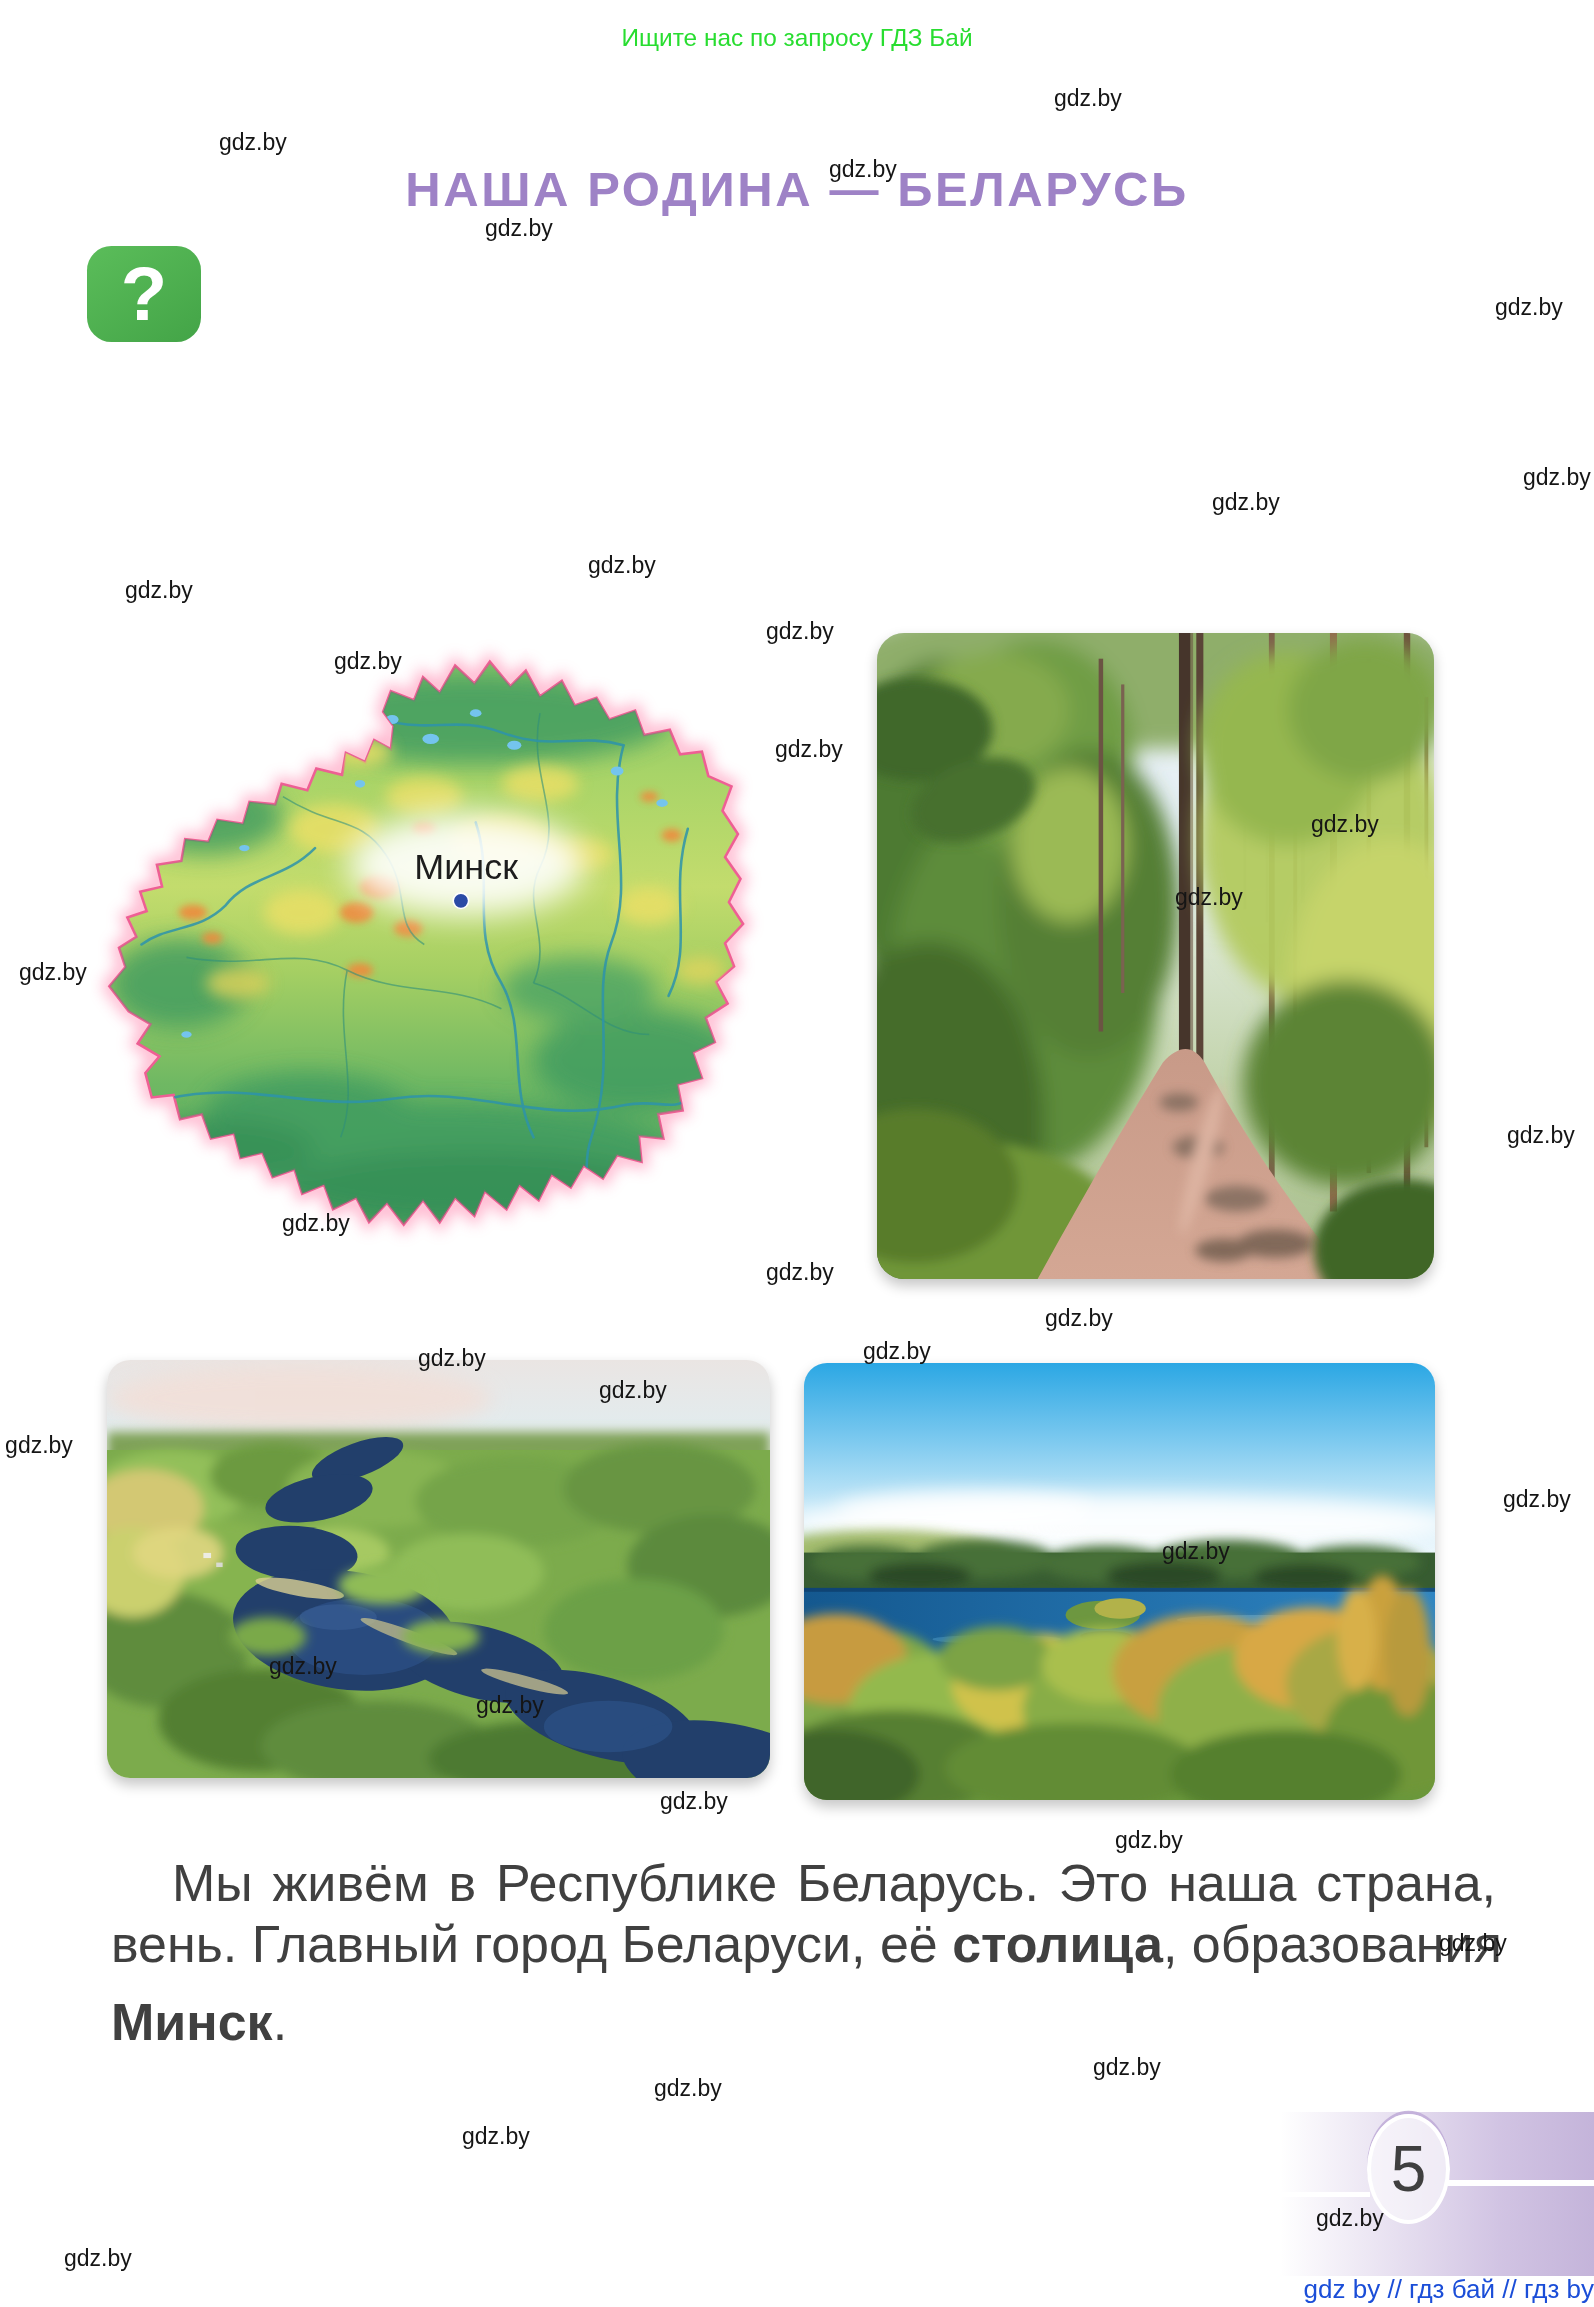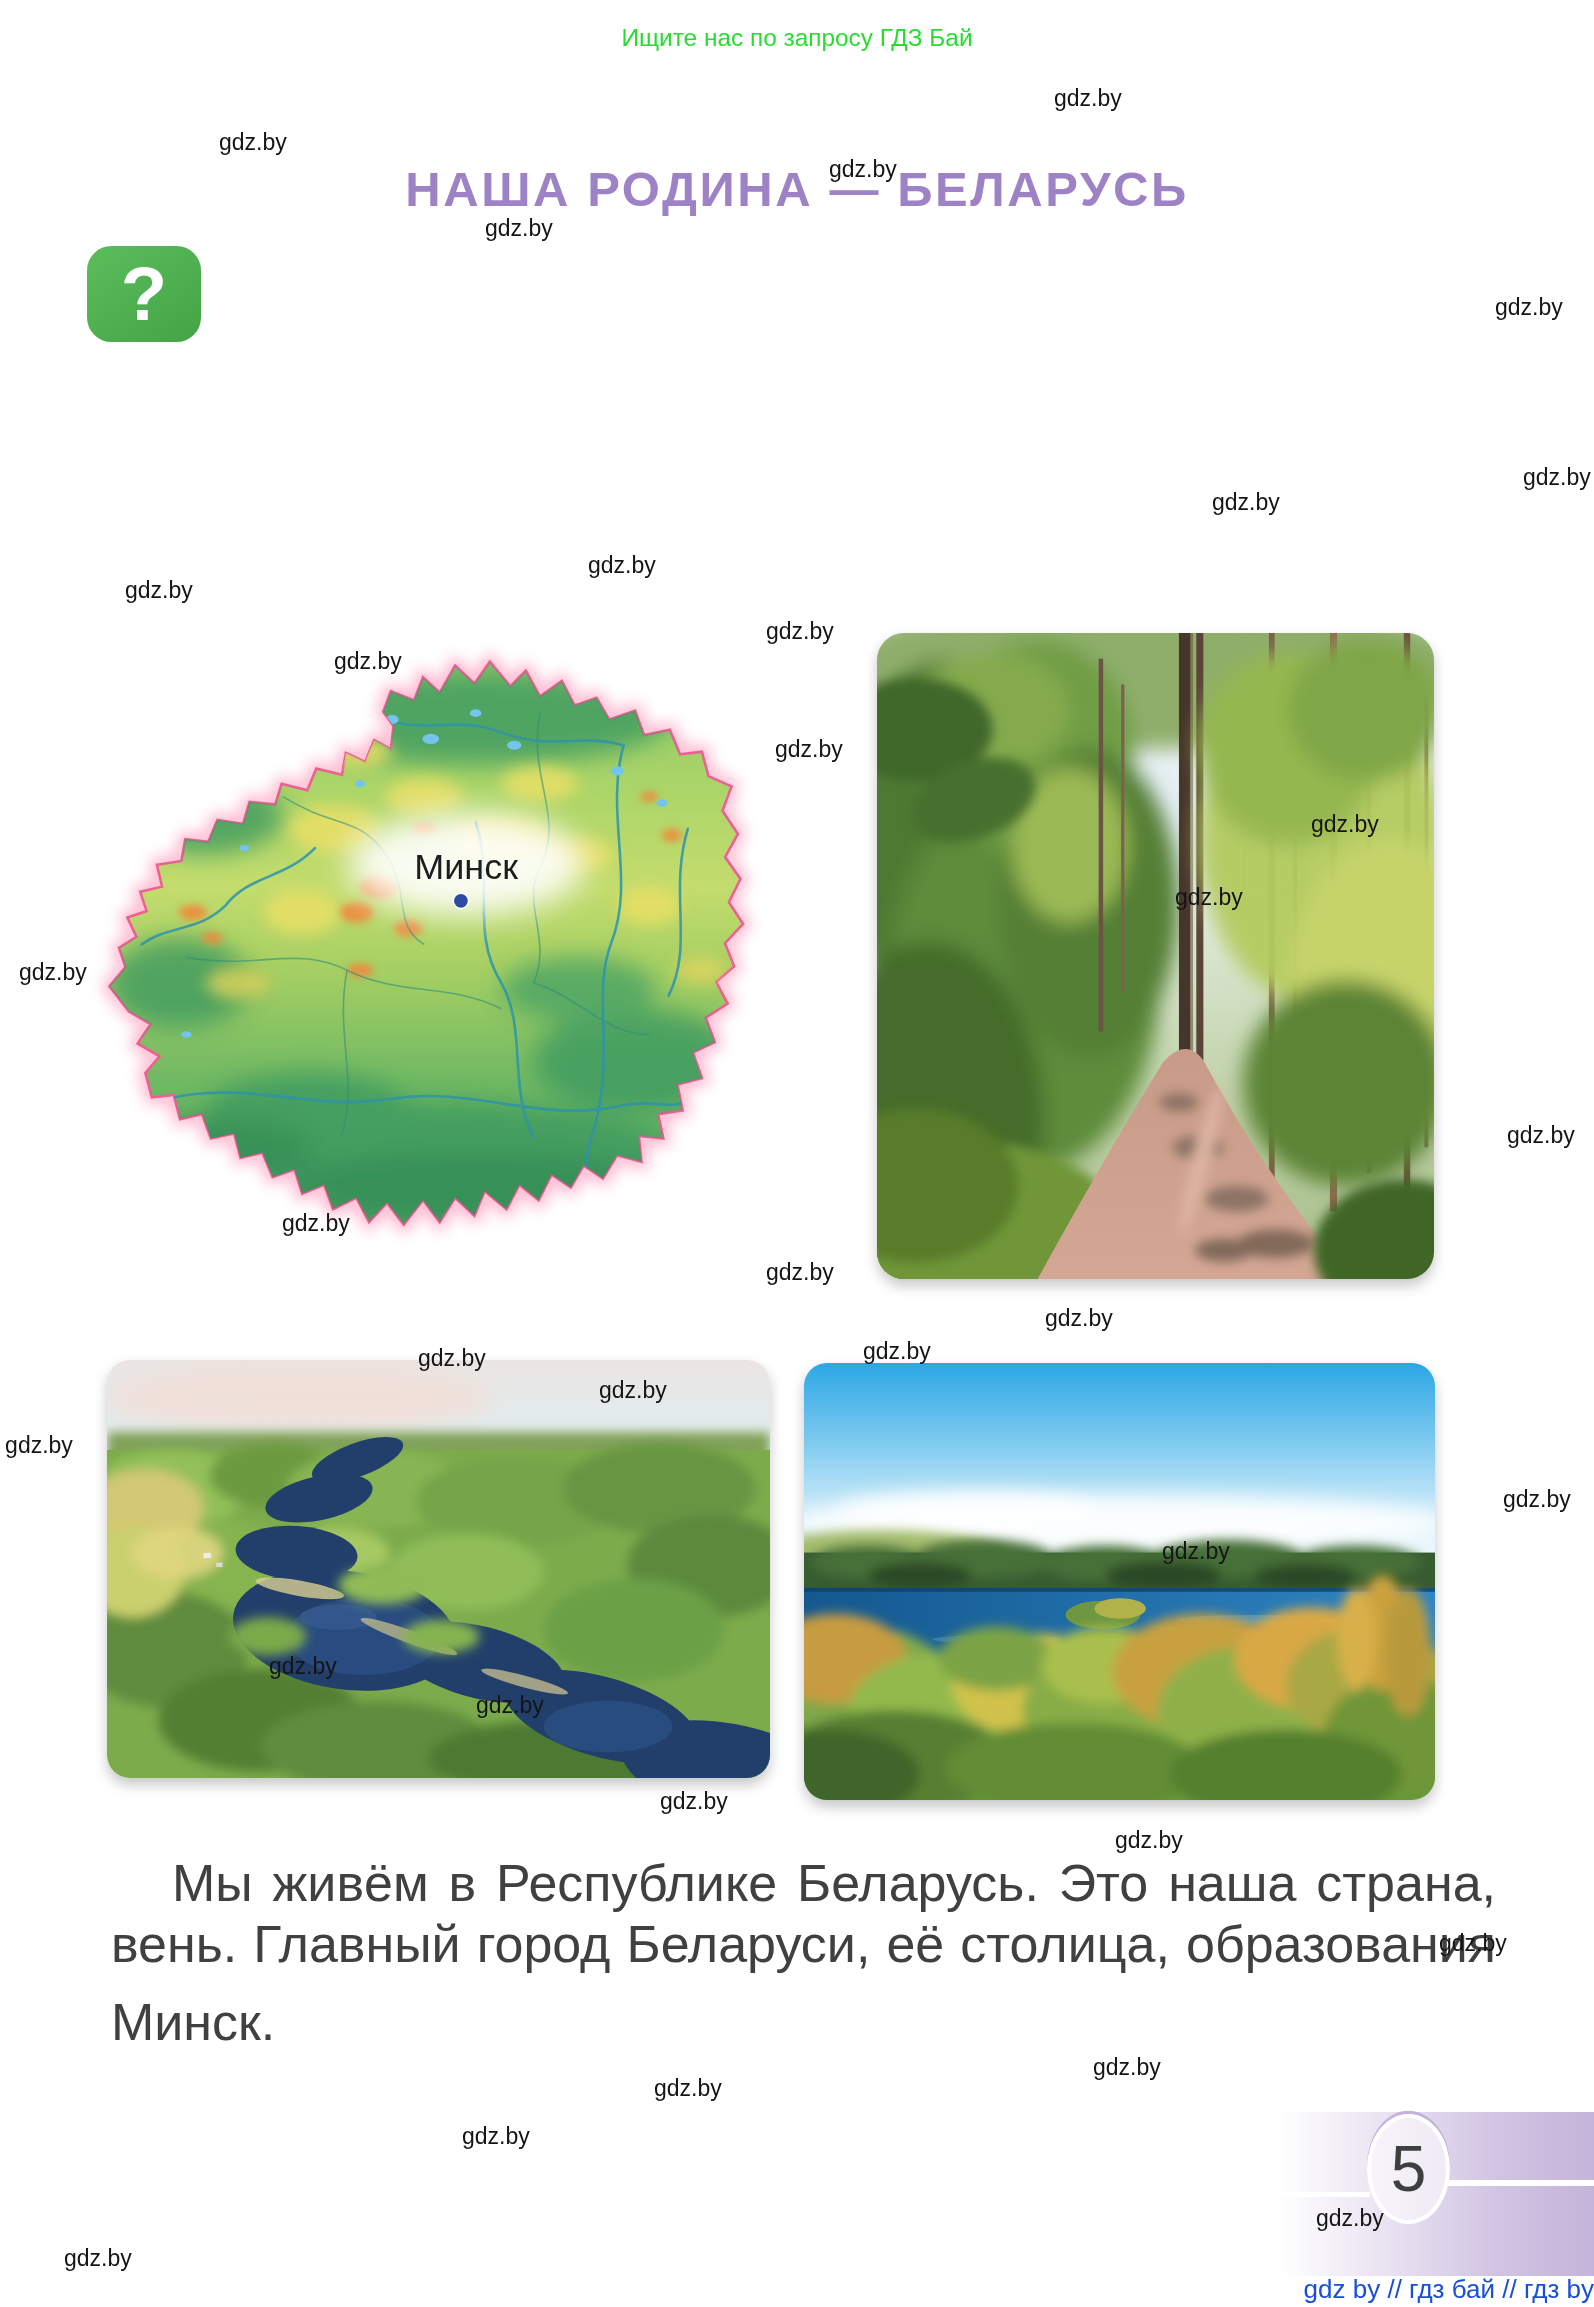--- a/index.html
+++ b/index.html
@@ -36,21 +36,21 @@
   .photo-forest{left:877px;top:633px;width:557px;height:646px;border-radius:27px;}
   .photo-lake1{left:107px;top:1360px;width:663px;height:418px;border-radius:23px;}
   .photo-lake2{left:804px;top:1363px;width:631px;height:437px;border-radius:23px;}
   .photo svg,.map svg{display:block;width:100%;height:100%;}
   
   .paragraph{left:111px;top:1853px;width:1385px;}
   .pline{font-size:52px;line-height:61px;color:#404040;text-align:justify;
          text-align-last:justify;white-space:nowrap;}
   .pline.first{padding-left:61px;}
   .pline.last{text-align-last:left;white-space:normal;margin-top:17px;}
-  .pline b{font-weight:normal;}
+  .pline b{font-weight:bold;}
   
   .badge{left:1280px;top:2112px;width:314px;height:164px;
          background:linear-gradient(to right,rgba(205,190,224,0),rgba(201,185,222,.85) 70%,var(--badge-color,#c4b4da));}
   .badge-line-right{left:1446px;top:2180px;width:148px;height:5.8px;background:#fff;}
   .badge-line-left{left:1280px;top:2192px;width:90px;height:5.1px;background:#fff;}
   .badge-circle{left:1367px;top:2114px;width:75px;height:102px;border:4.5px solid #fff;
                 border-radius:50%;background:rgba(255,255,255,.55);
                 box-shadow:0 -3.2px 0 0 rgba(190,170,215,.85);
                 display:flex;align-items:center;justify-content:center;}
   .badge-circle span{font-size:64px;color:#3f3f3f;}

